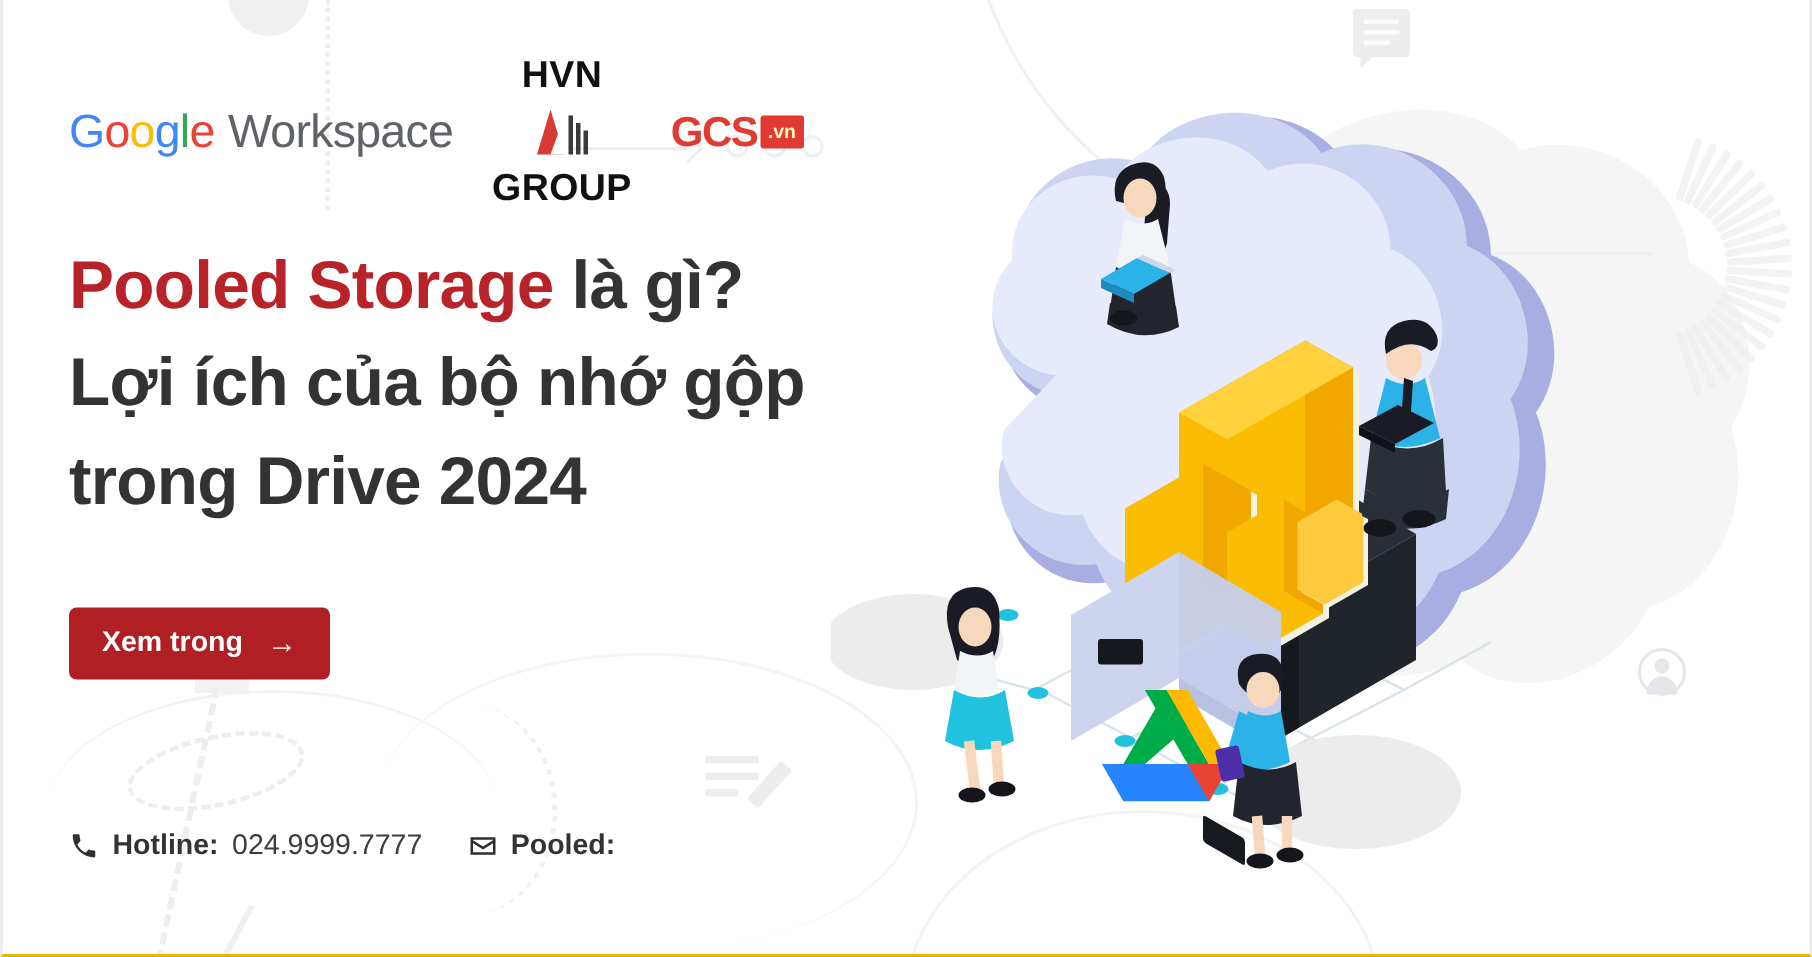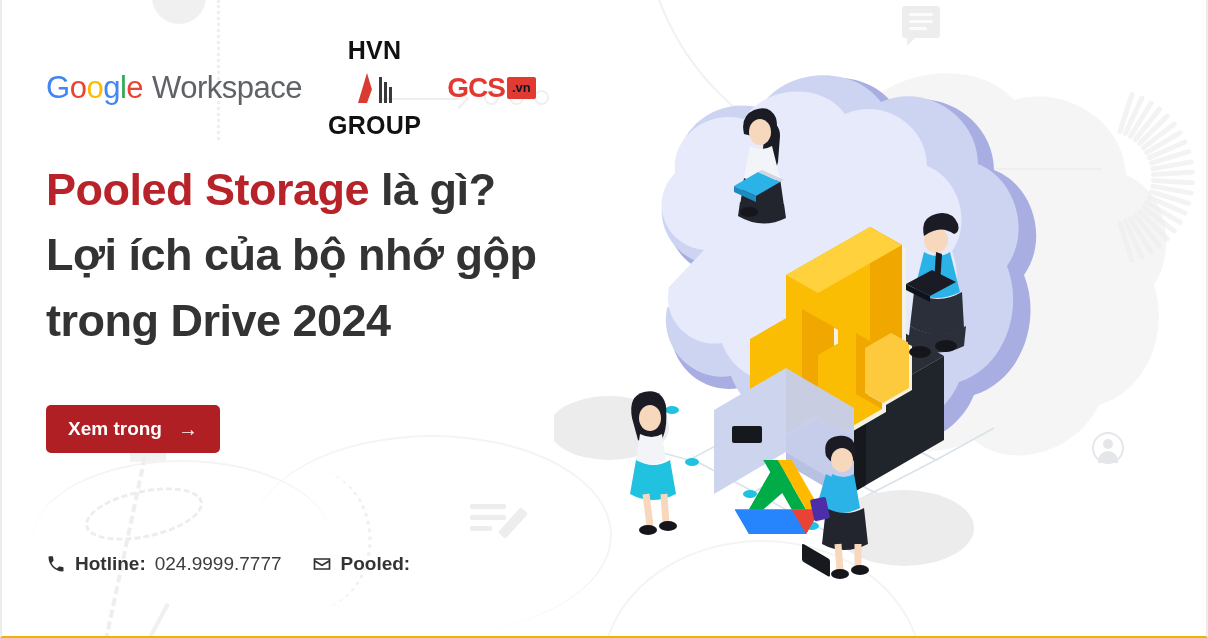--- a/index.html
+++ b/index.html
@@ -169,21 +169,21 @@
   }
   .hvn-mark .bars { position:absolute; right:0; bottom:0; display:flex; gap:2px; align-items:flex-end; }
   .hvn-mark .bars b { display:block; width:3px; background:#3a3a3a; }
 
   #gcs-logo { display:flex; align-items:center; }
   #gcs-logo .gcs-text {
     font-size: 28px; font-weight: 700; color:#E03A32; letter-spacing:-1px;
     position: relative;
   }
   #gcs-logo .vn-box {
-    background:#E03A32; color:#0f172a; font-size:13px; font-weight:700;
+    background:#E03A32; color:#fef9c3; font-size:13px; font-weight:700;
     padding: 4px 5px 5px 5px; border-radius:2px; margin-left:2px; line-height:1;
   }
 
   
   #headline {
     position:absolute; left: 44px; top: 157px; z-index: 5;
     font-size: 45px; font-weight: 700; line-height: 1.45;
     color: #333333; letter-spacing: -0.5px; max-width: 620px;
   }
   #headline .accent { color: #B8232A; }

